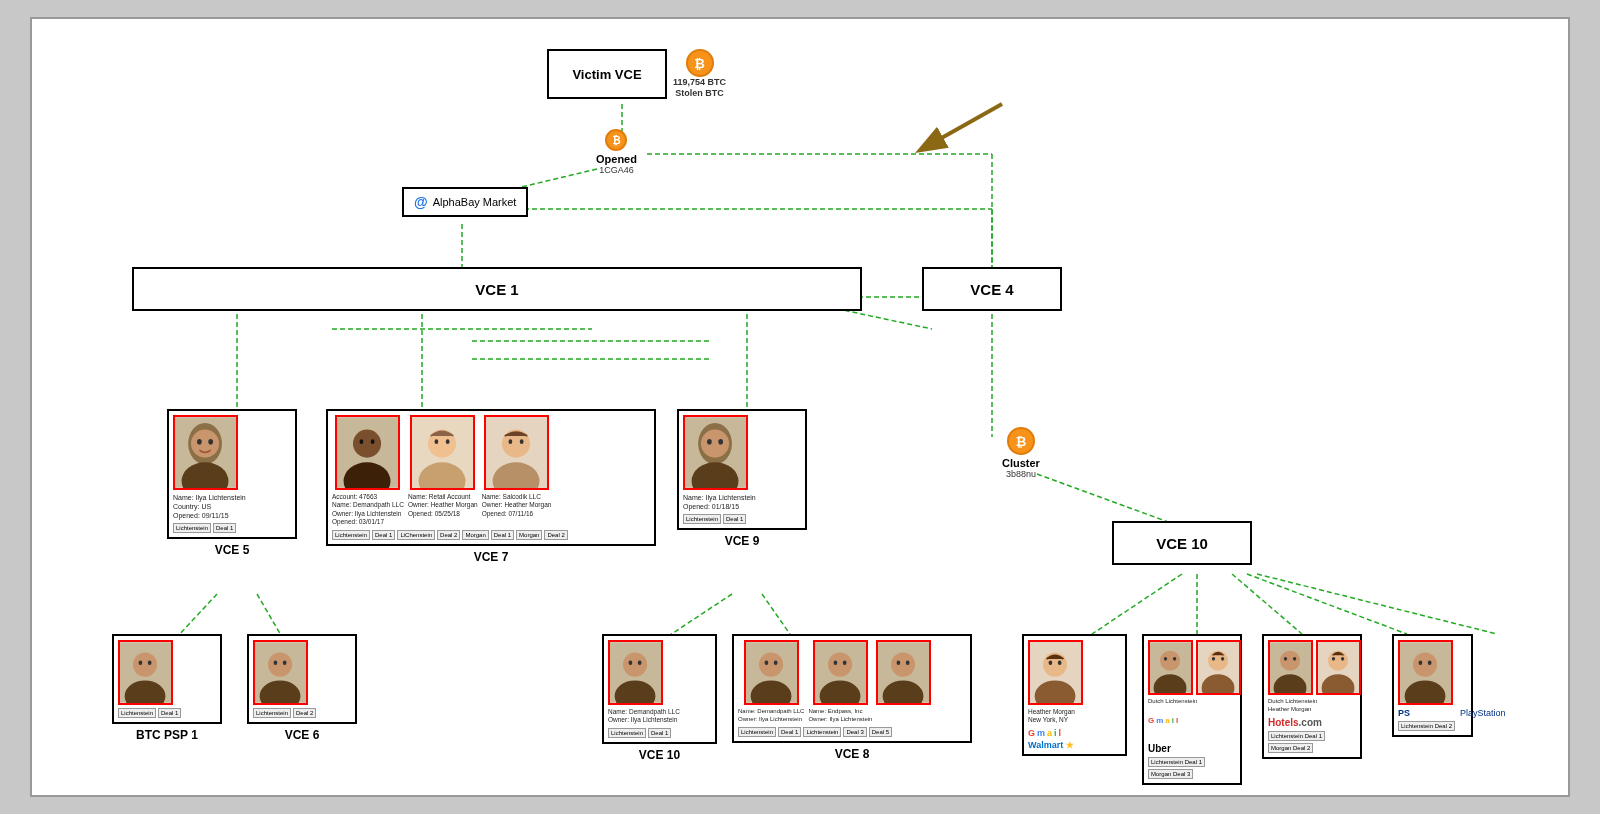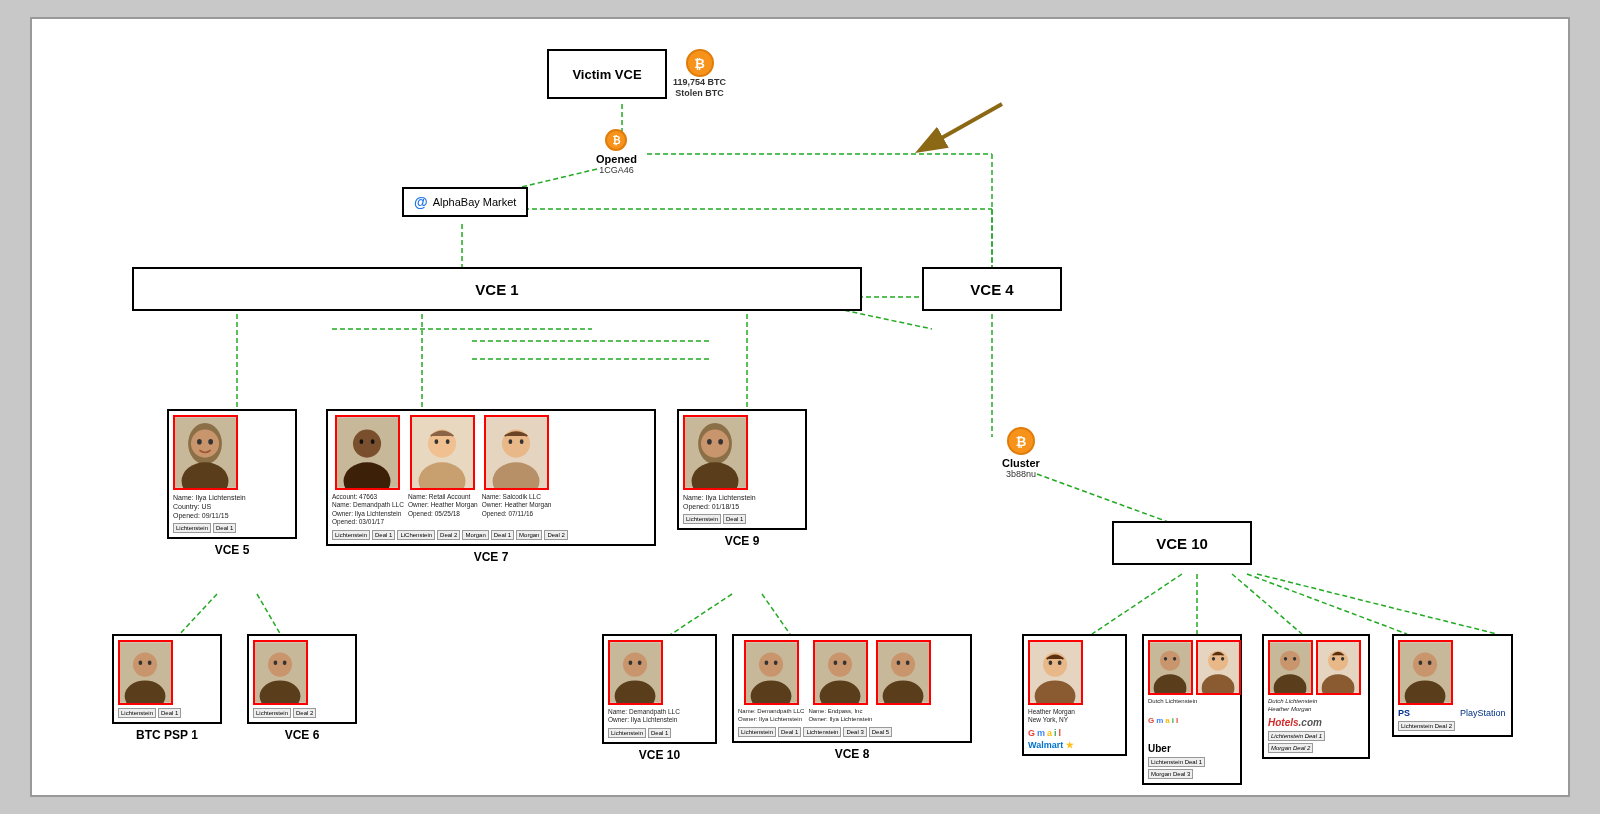--- a/index.html
+++ b/index.html
@@ -535,21 +535,21 @@
       </div>
       <div style="font-size:10px; font-weight:bold; color:#000; margin-top:18px;">Uber</div>
       <div class="tag-strip">
           <span class="tag">Lichtenstein Deal 1</span>
           <span class="tag">Morgan Deal 3</span>
         </div>
     </div>
   </div>
 
   <div class="node" style="left:1230px; top:615px;">
-    <div class="person-card" style="width:108px;font-style:italic;">
+    <div class="person-card" style="width:100px;">
       <div style="display:flex; gap:3px;">
         <div class="person-photo-sm" style="width:45px; height:55px;">
           <svg viewBox="0 0 45 55" class="face-svg">
             <rect width="45" height="55" fill="#c8b89a"></rect>
             <circle cx="22" cy="20" r="11" fill="#c8956c"></circle>
             <ellipse cx="22" cy="50" rx="18" ry="15" fill="#5a3e1b"></ellipse>
             <ellipse cx="17" cy="18" rx="1.8" ry="2" fill="#333"></ellipse>
             <ellipse cx="27" cy="18" rx="1.8" ry="2" fill="#333"></ellipse>
           </svg>
         </div>
@@ -567,21 +567,21 @@
       <div class="person-info" style="font-size:6px;">Dutch Lichtenstein<br>Heather Morgan</div>
       <div style="font-size:10px; color:#D22B2B; font-weight:bold; margin-top:3px;">Hotels<span style="color:#555;">.com</span></div>
       <div class="tag-strip">
           <span class="tag">Lichtenstein Deal 1</span>
           <span class="tag">Morgan Deal 2</span>
         </div>
     </div>
   </div>
 
   <div class="node" style="left:1360px; top:615px;">
-    <div class="person-card" style="width:121px;">
+    <div class="person-card" style="width:81px;">
       <div class="person-photo-sm">
         <svg viewBox="0 0 55 65" class="face-svg">
           <rect width="55" height="65" fill="#c8b89a"></rect>
           <circle cx="27" cy="24" r="13" fill="#c8956c"></circle>
           <ellipse cx="27" cy="58" rx="22" ry="17" fill="#5a3e1b"></ellipse>
           <ellipse cx="22" cy="22" rx="2" ry="2.5" fill="#333"></ellipse>
           <ellipse cx="32" cy="22" rx="2" ry="2.5" fill="#333"></ellipse>
         </svg>
       </div>
       <div style="margin-top:3px; display:flex; align-items:center; gap:2px;">

